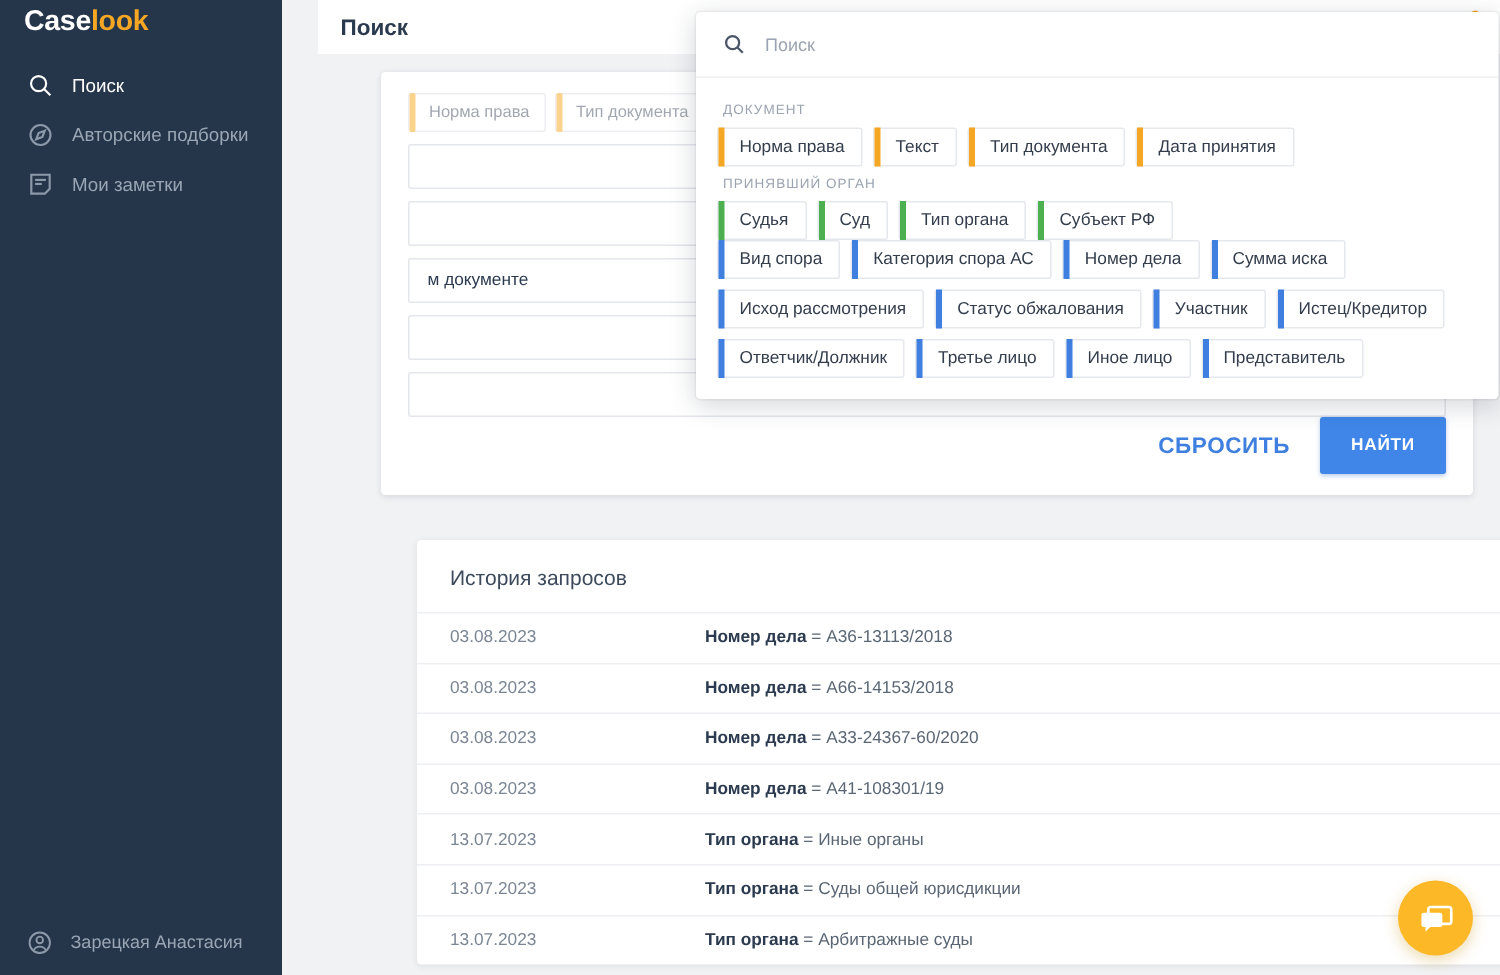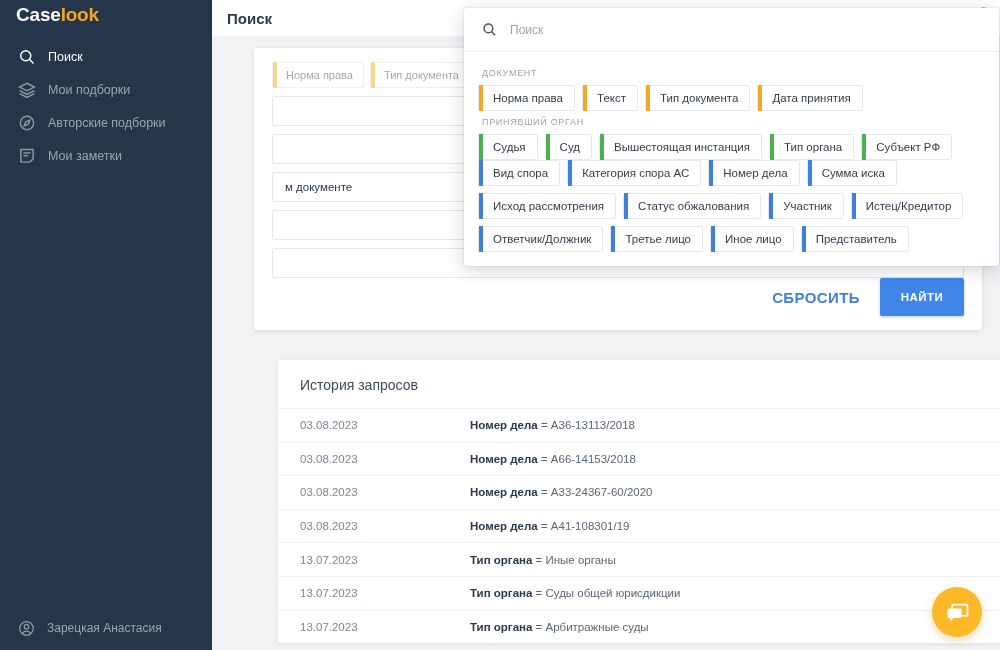--- a/index.html
+++ b/index.html
@@ -7,21 +7,21 @@
     width: 1000px; height: 650px;
     font-family: "Liberation Sans", sans-serif;
     background: #ffffff;
     overflow: hidden;
   }
   #app { position: relative; width: 1000px; height: 650px; background: #f1f2f4; }
 
   
   #sidebar {
     position: absolute; left: 0; top: 0;
-    width: 212px; height: 650px;
+    width: 188px; height: 650px;
     background: #25354a;
     border-radius: 0 0 0 0;
     overflow: hidden;
   }
   #sidebar::before{
     content:""; position:absolute; left:0; top:0; width:6px; height:650px;
     background:#25354a; border-radius:10px 0 0 10px;
   }
   .brand {
     position: absolute; left: 16px; top: 4px;
@@ -190,28 +190,20 @@
       <span class="c1">Case</span><span class="c2">look</span>
     </div>
 
     <div class="nav">
       <div class="nav-item active">
         <svg class="ico" viewBox="0 0 20 20">
             <circle cx="8.6" cy="8.6" r="5.6"></circle>
             <line x1="12.8" y1="12.8" x2="17.3" y2="17.3"></line>
           </svg>
         <span class="lbl">Поиск</span>
-      </div>
-      <div class="nav-item">
-        <svg class="ico" viewBox="0 0 20 20">
-            <polygon points="10,2.5 18.2,6.7 10,10.9 1.8,6.7"></polygon>
-            <polyline points="1.8,10.6 10,14.8 18.2,10.6"></polyline>
-            <polyline points="1.8,14.1 10,18.3 18.2,14.1"></polyline>
-          </svg>
-        <span class="lbl">Мои подборки</span>
       </div>
       <div class="nav-item">
         <svg class="ico" viewBox="0 0 20 20">
             <circle cx="10" cy="10" r="7.4"></circle>
             <polygon points="13.2,6.8 8.6,8.6 6.8,13.2 11.4,11.4"></polygon>
           </svg>
         <span class="lbl">Авторские подборки</span>
       </div>
       <div class="nav-item">
         <svg class="ico" viewBox="0 0 20 20">
@@ -384,24 +376,20 @@
             <div class="chip green">
               <span class="bar"></span>
               <span>Судья</span>
             </div>
             <div class="chip green">
               <span class="bar"></span>
               <span>Суд</span>
             </div>
             <div class="chip green">
               <span class="bar"></span>
-              <span>Вышестоящая инстанция</span>
-            </div>
-            <div class="chip green">
-              <span class="bar"></span>
               <span>Тип органа</span>
             </div>
             <div class="chip green">
               <span class="bar"></span>
               <span>Субъект РФ</span>
             </div>
           </div>
           <div class="chips">
             <div class="chip blue">
               <span class="bar"></span>

